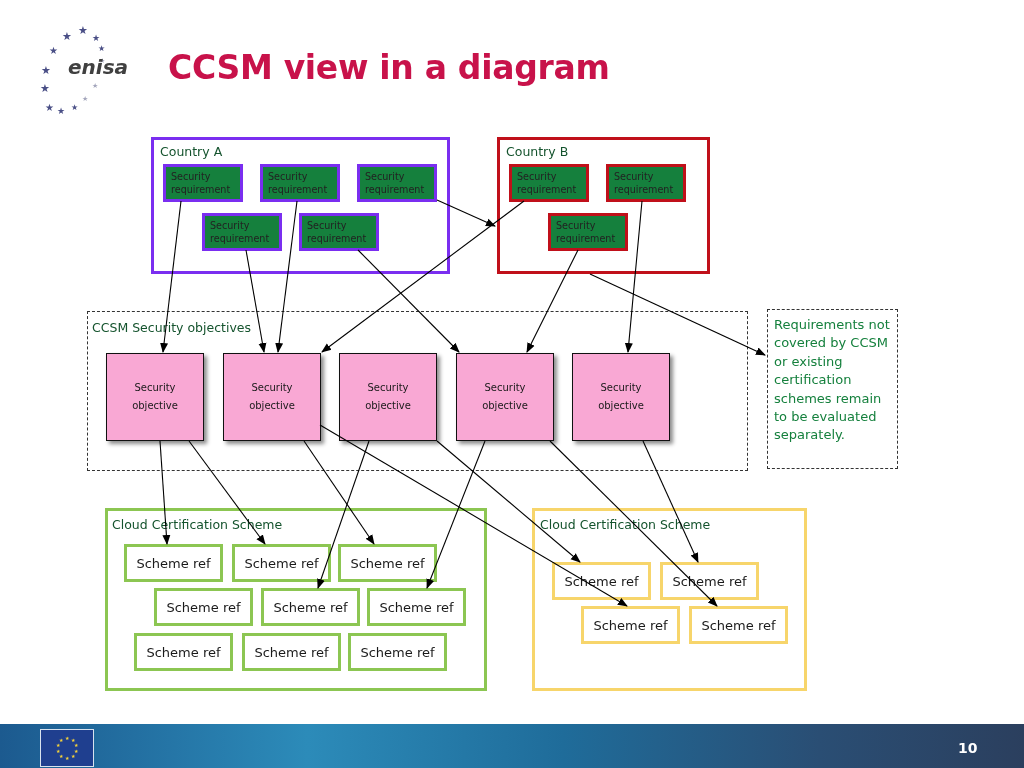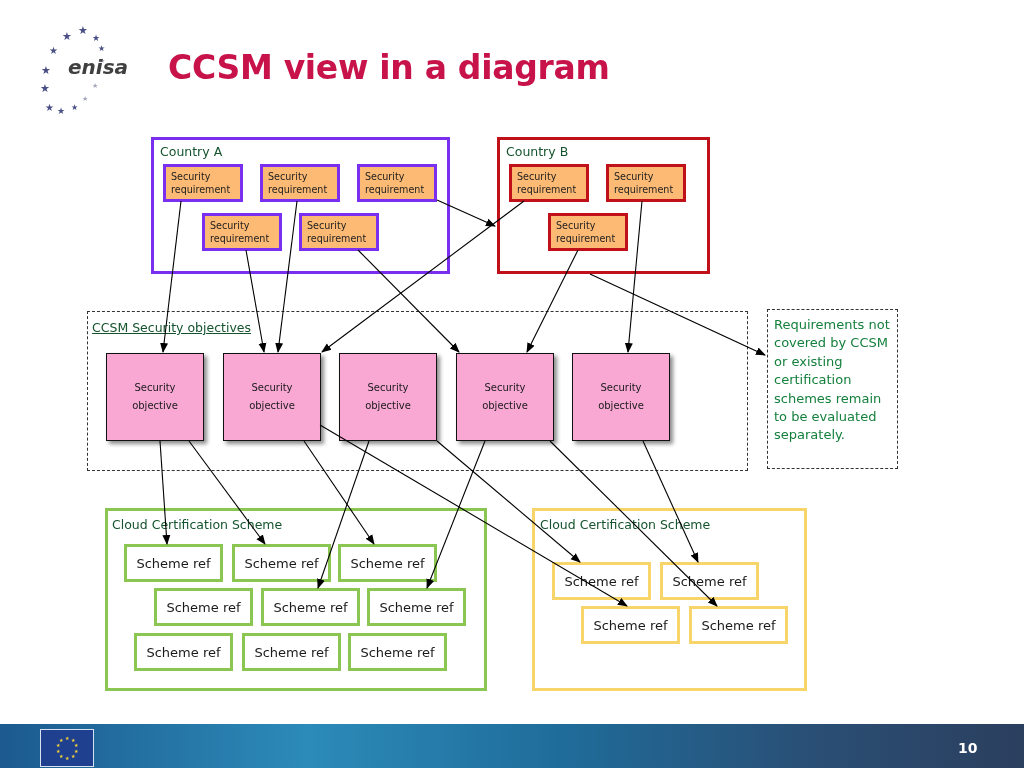--- a/index.html
+++ b/index.html
@@ -3,21 +3,21 @@
 <meta charset="utf-8">
 <style>
   html,body{margin:0;padding:0;}
   body{width:1024px;height:768px;position:relative;background:#ffffff;overflow:hidden;font-family:"DejaVu Sans",sans-serif;}
   .abs{position:absolute;box-sizing:border-box;}
   #logo{left:38px;top:26px;width:100px;height:90px;}
   #logo-text{position:absolute;left:30px;top:29px;font-family:"DejaVu Sans",sans-serif;font-style:italic;font-weight:bold;font-size:20px;color:#404040;}
   #title{left:168px;top:48px;font-family:"DejaVu Sans",sans-serif;font-weight:bold;font-size:33px;color:#c8124a;white-space:nowrap;letter-spacing:-0.3px;}
   .container{border-width:3px;border-style:solid;background:transparent;}
   .container-label{position:absolute;left:6px;top:4px;font-size:12.5px;color:#14532d;white-space:nowrap;}
-  .req{background:#fdba74;border-width:3px;border-style:solid;font-size:9.6px;line-height:13px;padding:3px 0 0 5px;color:#222;}
+  .req{background:#15803d;border-width:3px;border-style:solid;font-size:9.6px;line-height:13px;padding:3px 0 0 5px;color:#222;}
   .dashed{border:1.5px dashed #333;}
   .obj{background:#f9a8d4;border:1.5px solid #111;box-shadow:3px 3px 4px rgba(0,0,0,0.45);display:flex;align-items:center;justify-content:center;text-align:center;font-size:10px;line-height:18px;color:#1a1a1a;}
   .scheme{background:#fff;border-width:3px;border-style:solid;display:flex;align-items:center;justify-content:center;font-size:13px;color:#1a1a1a;white-space:nowrap;}
   .note{font-size:13px;line-height:18.4px;color:#15803d;padding:6px 0 0 6px;}
   #footer{left:0;top:724px;width:1024px;height:44px;background:linear-gradient(90deg,#1c5a8f 0%,#2c8bb9 30%,#1f6c9a 55%,#2a4e74 80%,#2b3f5e 100%);}
   #eu-flag{position:absolute;left:40px;top:5px;width:54px;height:38px;background:#1f3f8f;border:1px solid #d8e2ee;box-sizing:border-box;}
   #footer-url{position:absolute;left:119px;top:14px;font-weight:bold;font-size:15px;color:#ffffff;}
   #page-num{position:absolute;left:958px;top:16px;font-weight:bold;font-size:14px;color:#ffffff;}
   svg#arrows{position:absolute;left:0;top:0;pointer-events:none;}
 </style>
@@ -58,21 +58,21 @@
 <div class="abs req" style="left:299px;top:213px;width:80px;height:38px;border-color:#7a2ef0;">Security requirement</div>
 
 <div class="abs container" style="left:497px;top:137px;width:213px;height:137px;border-color:#c0101a;">
   <span class="container-label">Country B</span>
 </div>
 <div class="abs req" style="left:509px;top:164px;width:80px;height:38px;border-color:#c0101a;">Security requirement</div>
 <div class="abs req" style="left:606px;top:164px;width:80px;height:38px;border-color:#c0101a;">Security requirement</div>
 <div class="abs req" style="left:548px;top:213px;width:80px;height:38px;border-color:#c0101a;">Security requirement</div>
 
 <div class="abs dashed" style="left:87px;top:311px;width:661px;height:160px;">
-  <span class="container-label" style="left:4px;top:8px;text-decoration:underline;">CCSM Security objectives</span>
+  <span class="container-label" style="left:4px;top:8px;">CCSM Security objectives</span>
 </div>
 <div class="abs obj" style="left:106px;top:353px;width:98px;height:88px;">
     <span style="width:70px;">Security objective</span>
   </div>
 <div class="abs obj" style="left:223px;top:353px;width:98px;height:88px;">
     <span style="width:70px;">Security objective</span>
   </div>
 <div class="abs obj" style="left:339px;top:353px;width:98px;height:88px;">
     <span style="width:70px;">Security objective</span>
   </div>

